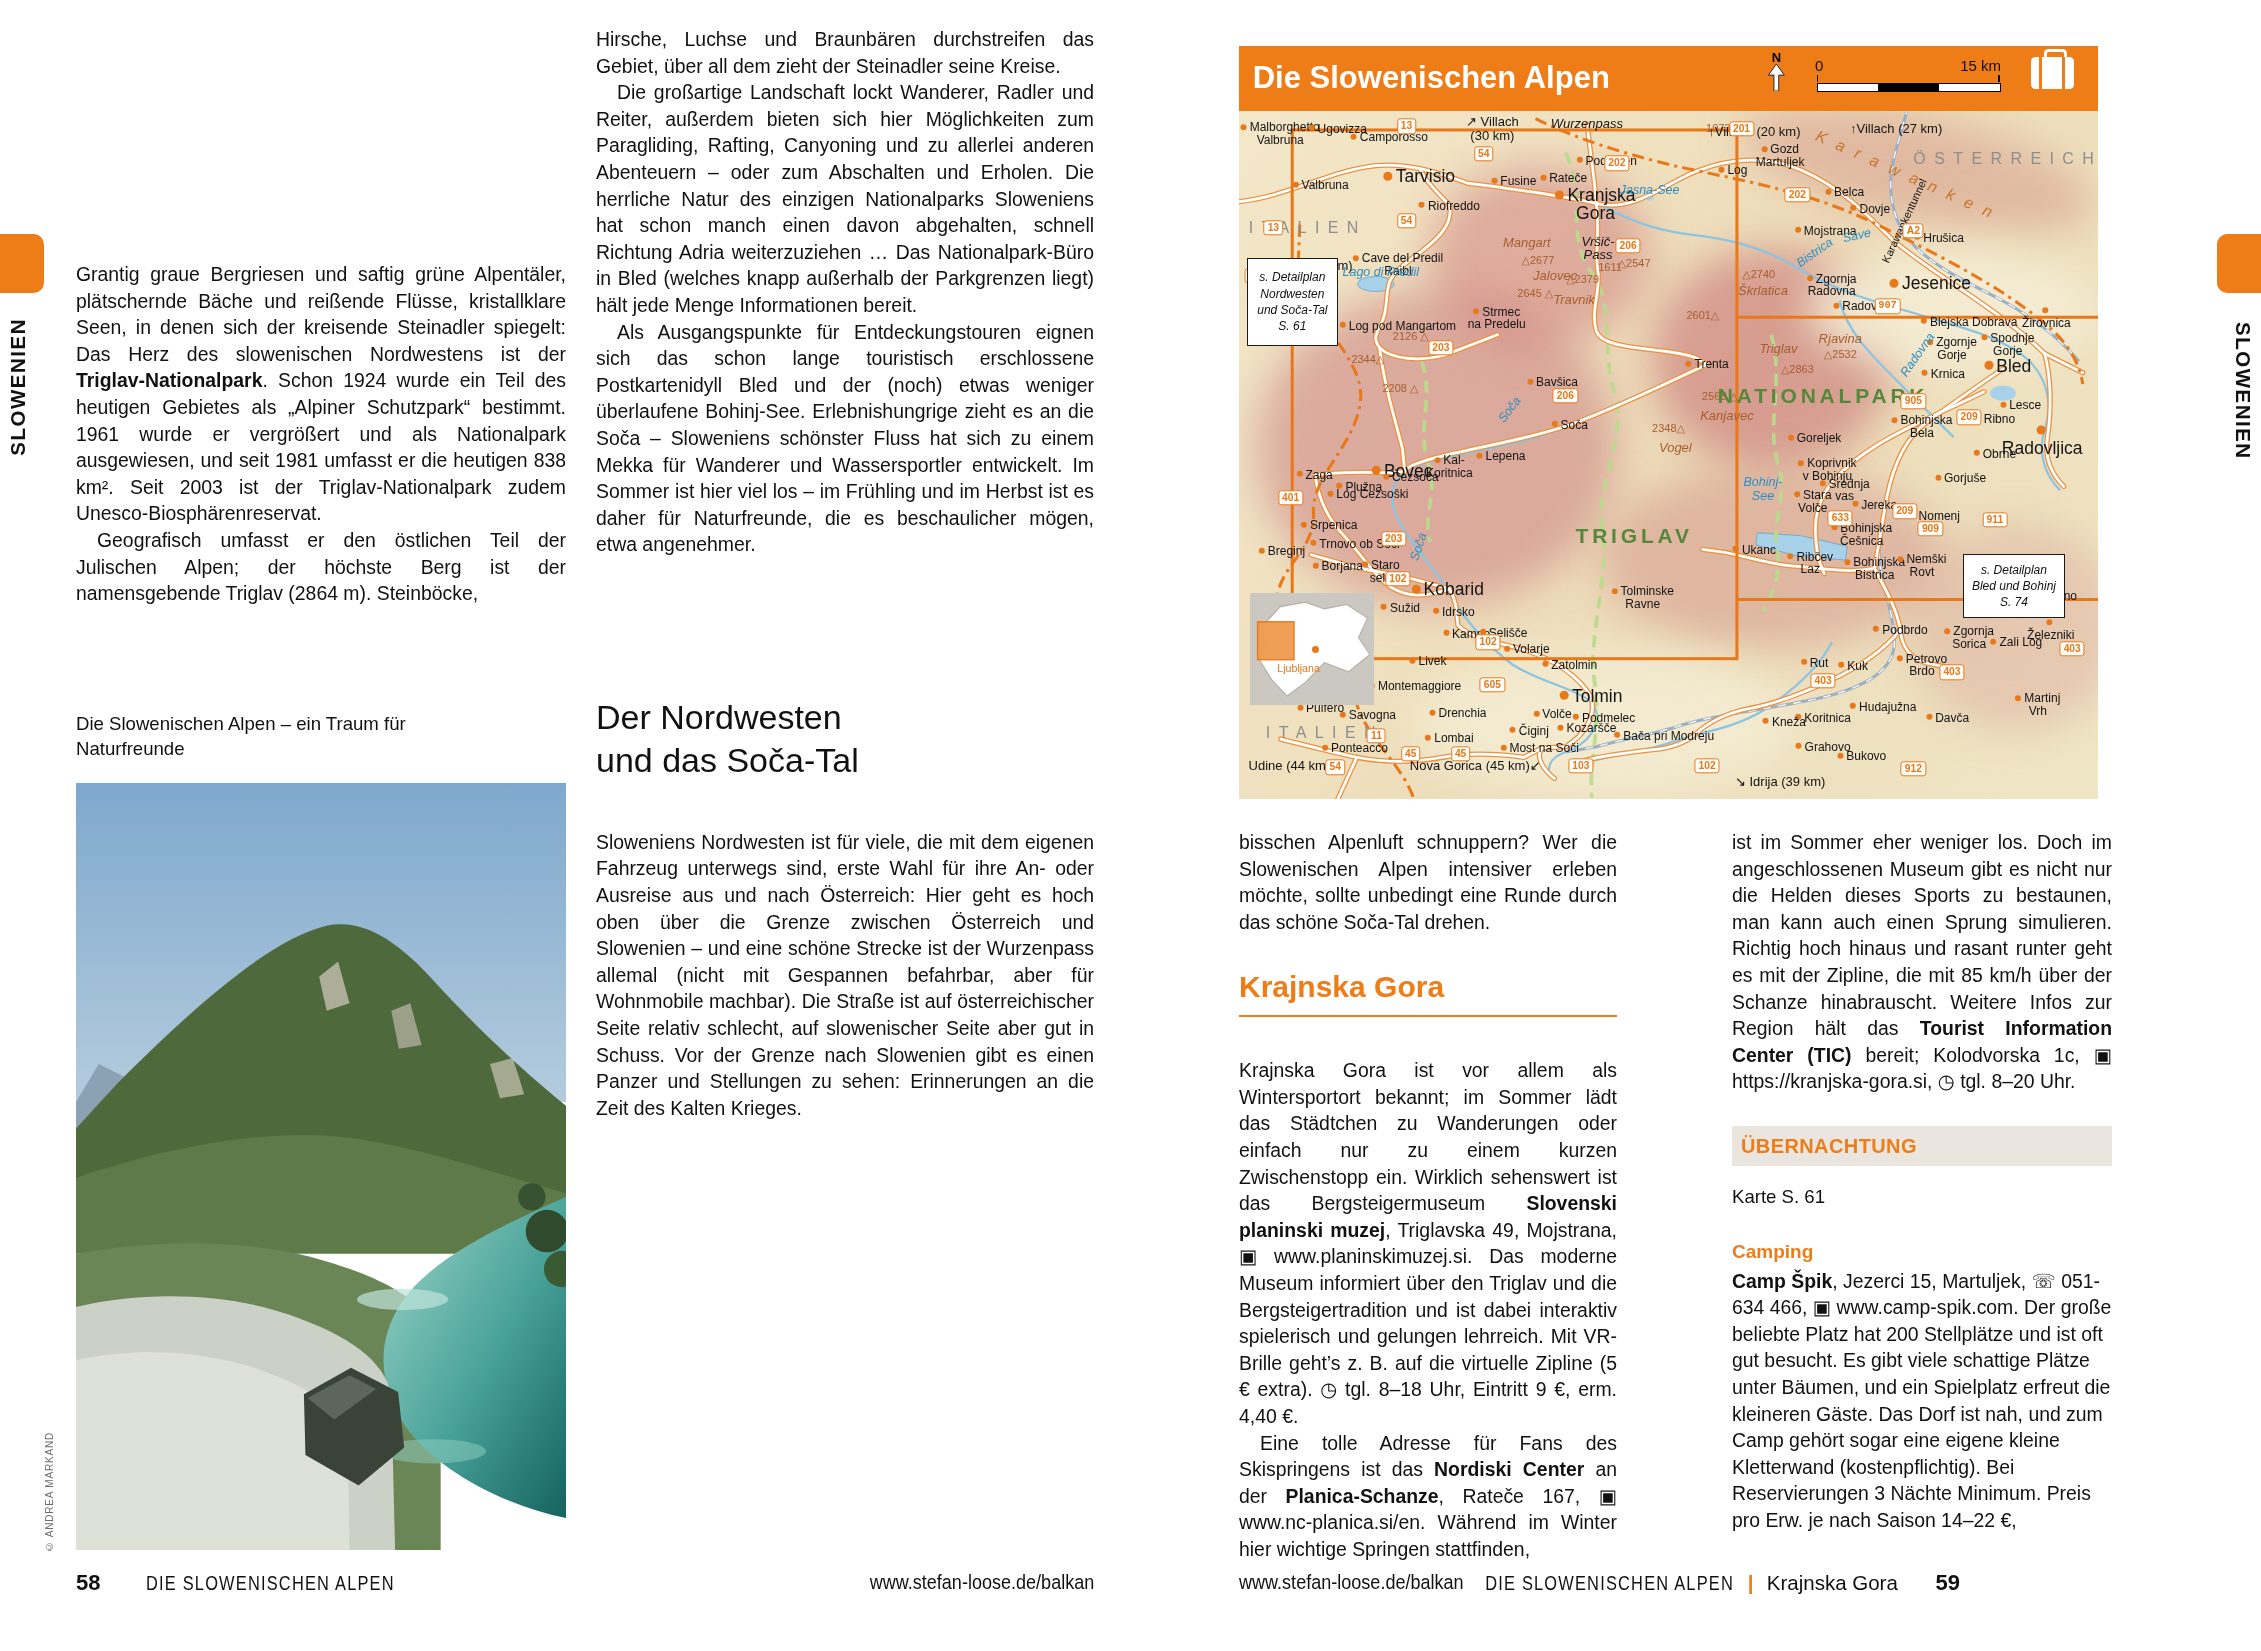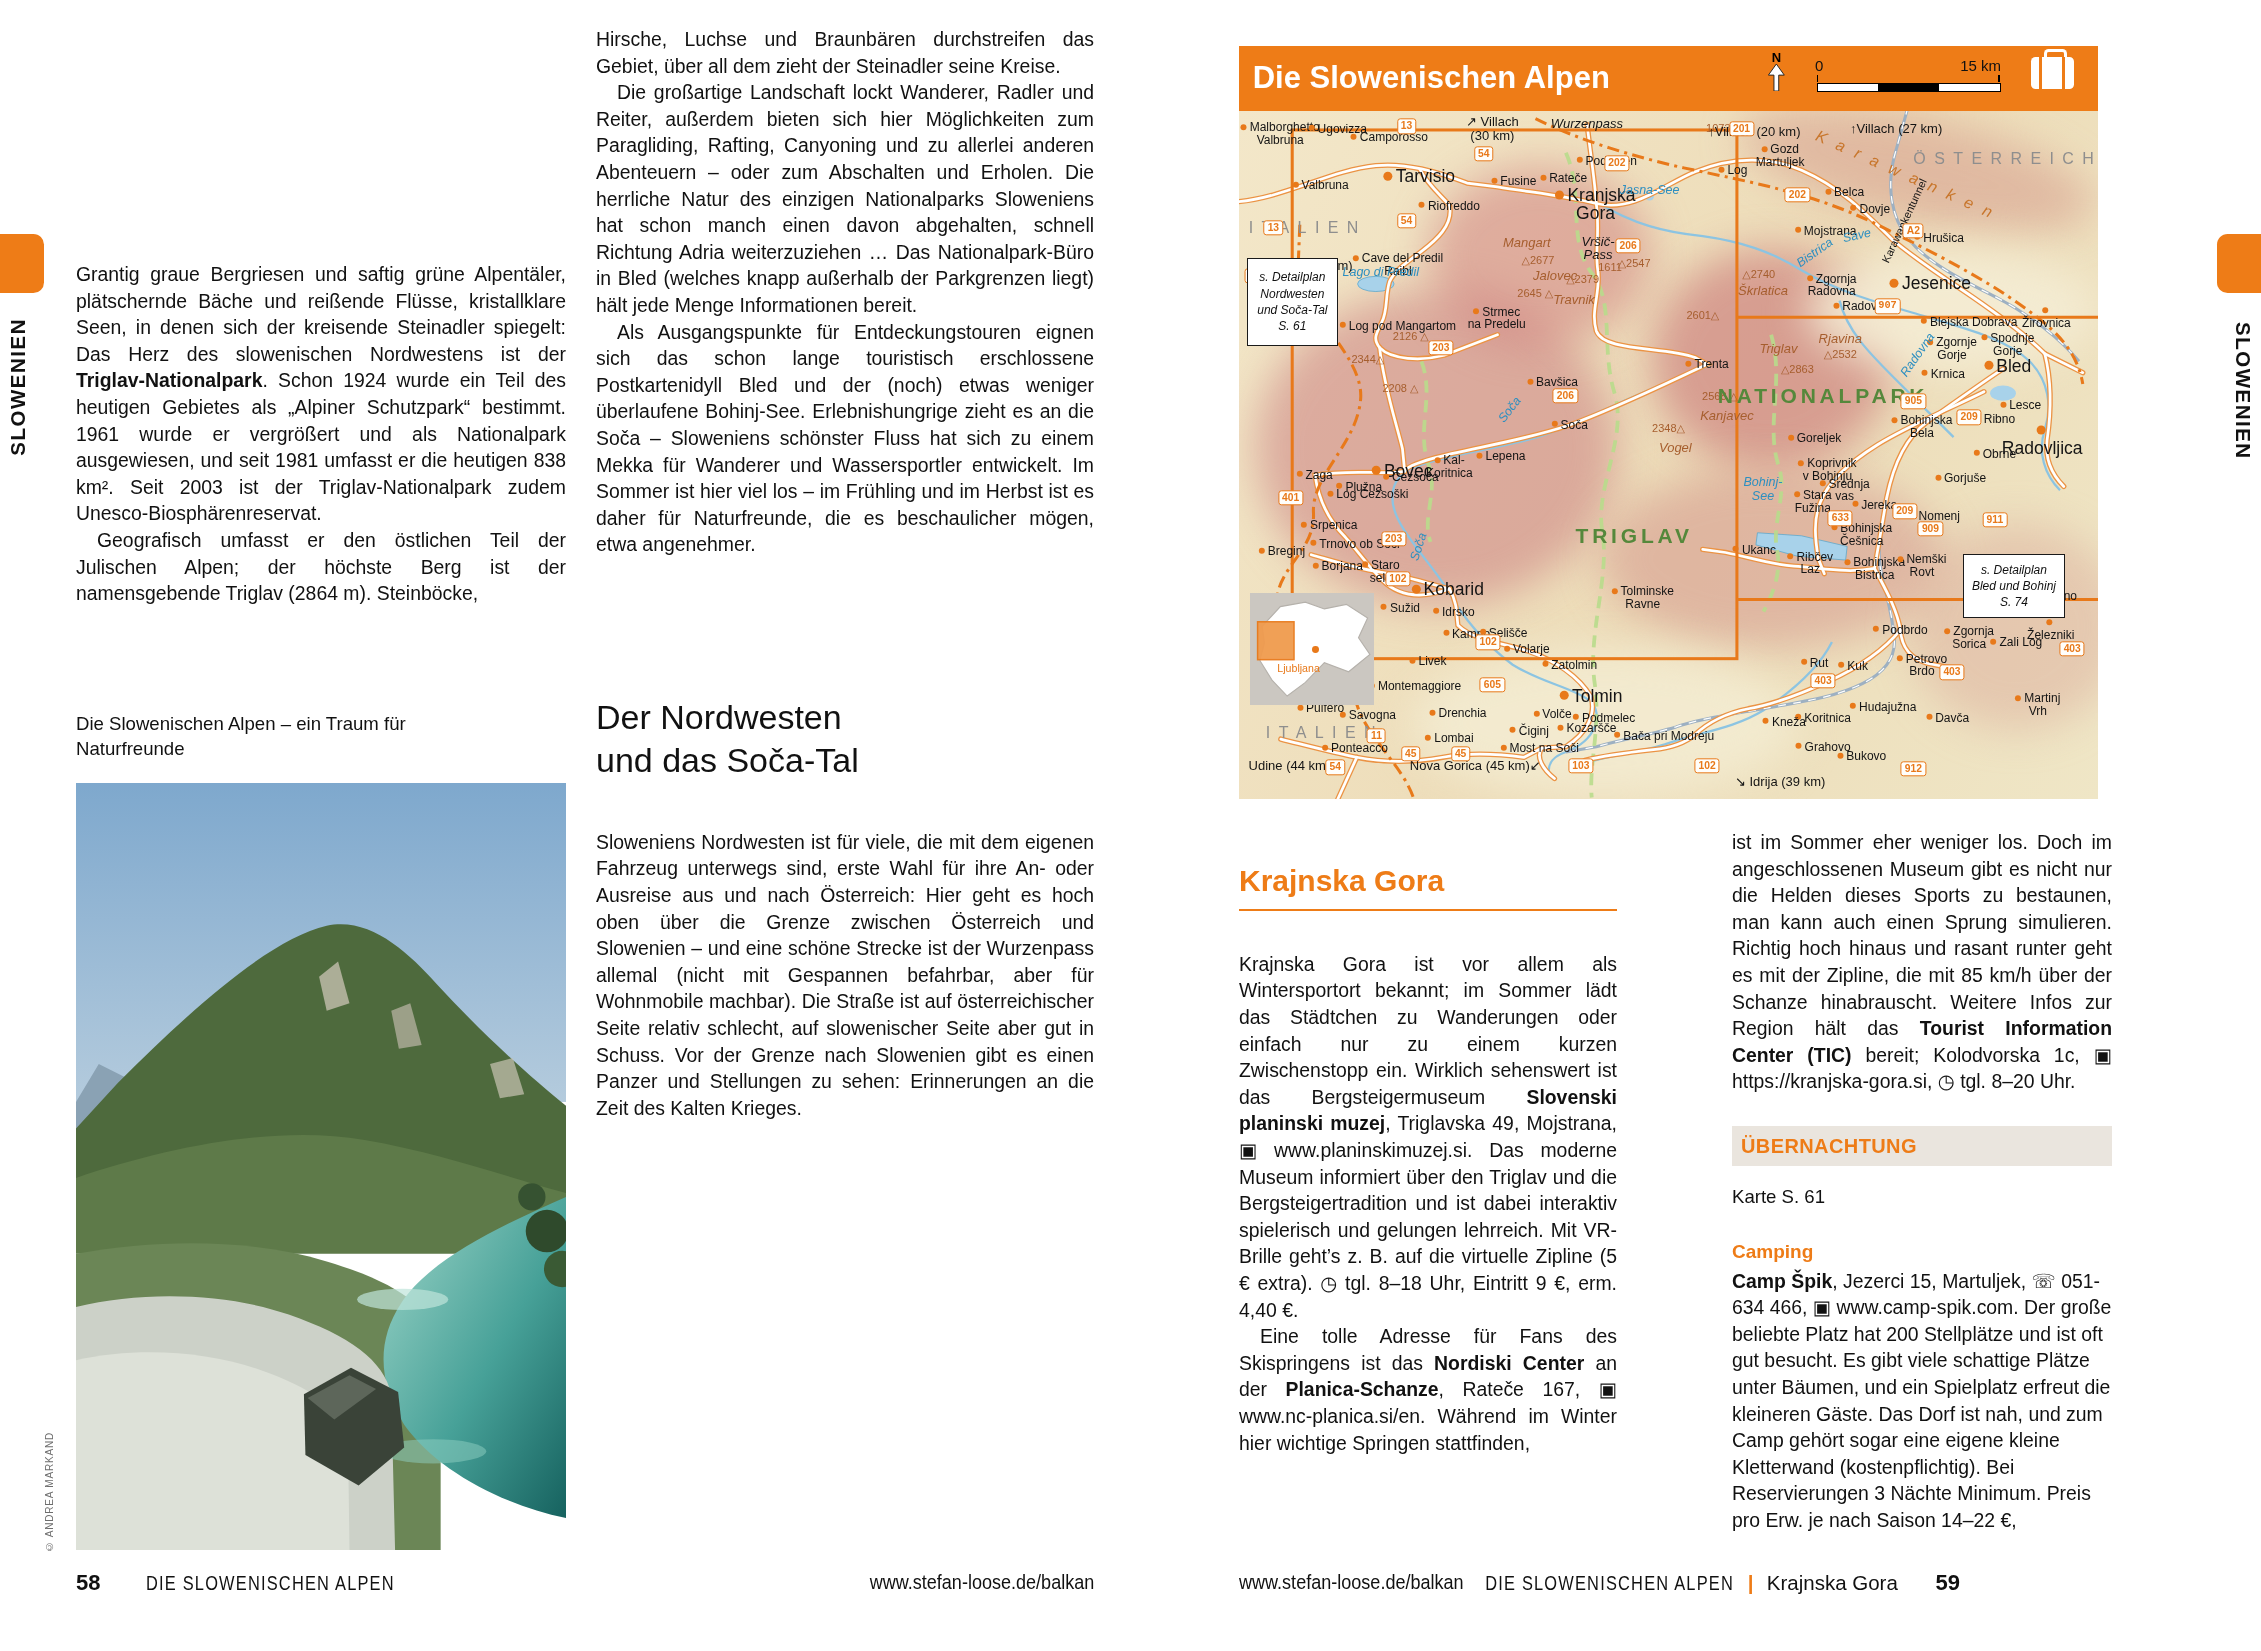--- a/index.html
+++ b/index.html
@@ -306,21 +306,21 @@
           <span class="ml t" style="left: 79.5%; top: 46%;">Bohinjska
 Bela</span>
           <span class="ml t" style="left: 88%; top: 49.8%;">Obrne</span>
           <span class="ml t" style="left: 67%; top: 47.6%;">Goreljek</span>
           <span class="ml t" style="left: 68.5%; top: 52.2%;">Koprivnik
 v Bohinju</span>
           <span class="ml t" style="left: 84%; top: 53.4%;">Gorjuše</span>
           <span class="ml t" style="left: 70.5%; top: 55.2%;">Srednja
 vas</span>
           <span class="ml t" style="left: 66.8%; top: 56.8%;">Stara
-Fužina</span>
+Volče</span>
           <span class="ml t" style="left: 74%; top: 57.2%;">Jereka</span>
           <span class="ml t" style="left: 81%; top: 58.8%;">Nomenj</span>
           <span class="ml t" style="left: 72.5%; top: 61.6%;">Bohinjska
 Češnica</span>
           <span class="ml t" style="left: 60%; top: 63.8%;">Ukanc</span>
           <span class="ml t" style="left: 66.5%; top: 65.8%;">Ribčev
 Laz</span>
           <span class="ml t" style="left: 74%; top: 66.6%;">Bohinjska
 Bistrica</span>
           <span class="ml t" style="left: 79.5%; top: 66.2%;">Nemški
@@ -487,20 +487,23 @@
           <polygon points="16,44 40,18 73,12 98,21 127,15 155,33 143,59 158,81 130,104 98,92 73,118 49,136 29,115 13,89 19,66" fill="#ffffff" stroke="#b5b1ab" stroke-width="1.5"></polygon>
           <rect x="10" y="38" width="48" height="50" fill="#f09b4e" stroke="#e8791a" stroke-width="2" opacity=".95"></rect>
         </svg>
         <span class="dot"></span>
         <span class="city-lab">Ljubljana</span>
       </div>
     </div>
   </div>
 
   <div class="colA">
+    <div>
+        <p class="para"><span>bisschen Alpenluft schnuppern? Wer die Slowenischen Alpen intensiver erleben möchte, sollte unbedingt eine Runde durch das schöne Soča-Tal drehen.</span></p>
+      </div>
     <h2 class="h-kg">Krajnska Gora</h2>
     <div class="kg-rule"></div>
     <div>
         <p class="para"><span>Krajnska Gora ist vor allem als Wintersportort bekannt; im Sommer lädt das Städtchen zu Wanderungen oder einfach nur zu einem kurzen Zwischenstopp ein. Wirklich sehenswert ist das Bergsteigermuseum </span><span class="b">Slovenski planinski muzej</span><span>, Triglavska 49, Mojstrana, ▣ www.planinskimuzej.si. Das moderne Museum informiert über den Triglav und die Bergsteigertradition und ist dabei interaktiv spielerisch und gelungen lehrreich. Mit VR-Brille geht’s z. B. auf die virtuelle Zipline (5 € extra). ◷ tgl. 8–18 Uhr, Eintritt 9 €, erm. 4,40 €.</span></p>
         <p class="para ind"><span>Eine tolle Adresse für Fans des Skispringens ist das </span><span class="b">Nordiski Center</span><span> an der </span><span class="b">Planica-Schanze</span><span>, Rateče 167, ▣ www.nc-planica.si/en. Während im Winter hier wichtige Springen stattfinden,</span></p>
       </div>
   </div>
 
   <div class="colB">
     <div>

